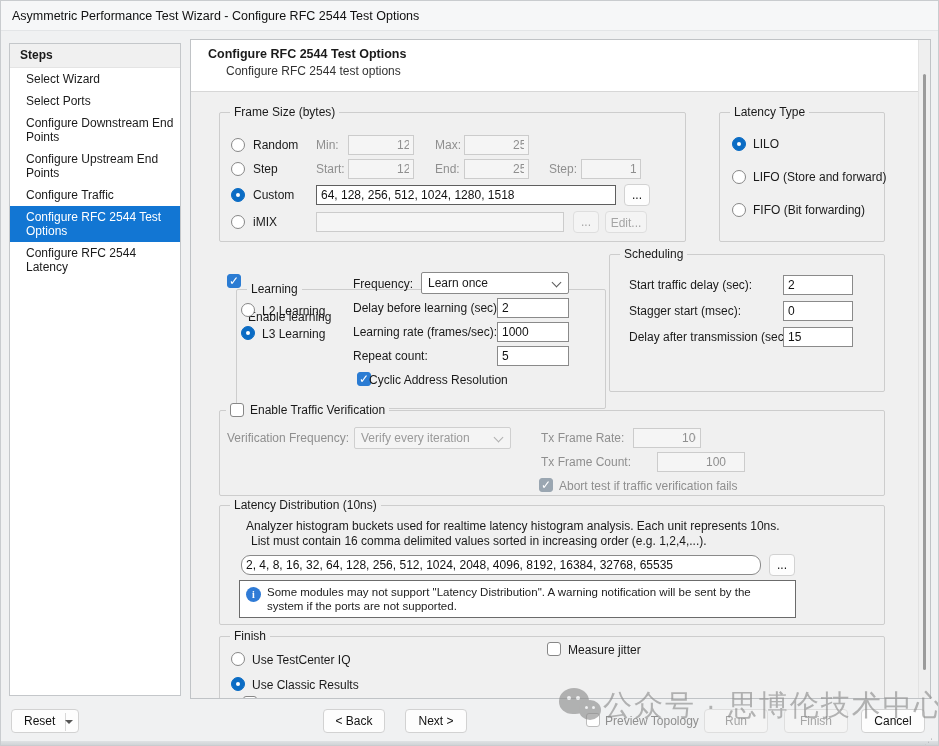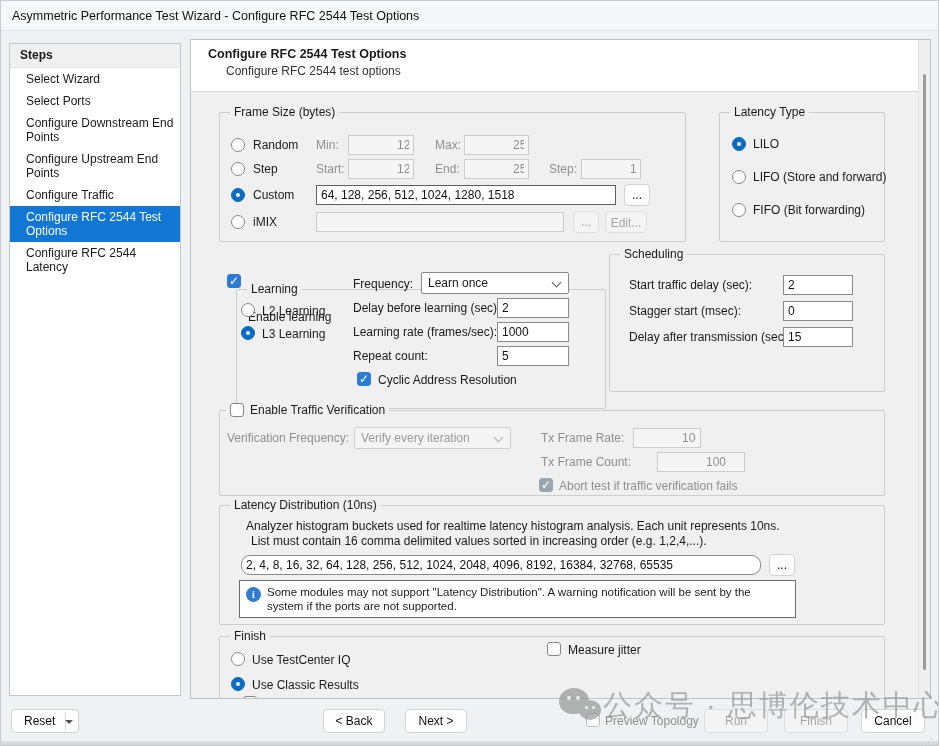--- a/index.html
+++ b/index.html
@@ -162,21 +162,21 @@
     </div>
     <span class="lbl" style="left:162px; top:261px;">Delay before learning (sec):</span>
     <input class="tfield" style="left: 306px; top: 258px; width: 72px;" value="2">
     <span class="lbl" style="left:162px; top:285px;">Learning rate (frames/sec):</span>
     <input class="tfield" style="left: 306px; top: 282px; width: 72px;" value="1000">
     <span class="lbl" style="left:162px; top:309px;">Repeat count:</span>
     <input class="tfield" style="left: 306px; top: 306px; width: 72px;" value="5">
     <span class="cb checked" style="left:166px; top:332px;">
         <span class="check-icon">✓</span>
       </span>
-    <span class="lbl" style="left:187px; top:333px;">Cyclic Address Resolution</span>
+    <span class="lbl" style="left:178px; top:333px;">Cyclic Address Resolution</span>
 
     <div class="group" style="left:418px; top:214px; width:276px; height:138px;">
       <span class="legend">Scheduling</span>
     </div>
     <span class="lbl" style="left:438px; top:238px;">Start traffic delay (sec):</span>
     <input class="tfield" style="left: 592px; top: 235px; width: 70px;" value="2">
     <span class="lbl" style="left:438px; top:264px;">Stagger start (msec):</span>
     <input class="tfield" style="left: 592px; top: 261px; width: 70px;" value="0">
     <span class="lbl" style="left:438px; top:290px;">Delay after transmission (sec):</span>
     <input class="tfield" style="left: 592px; top: 287px; width: 70px;" value="15">

